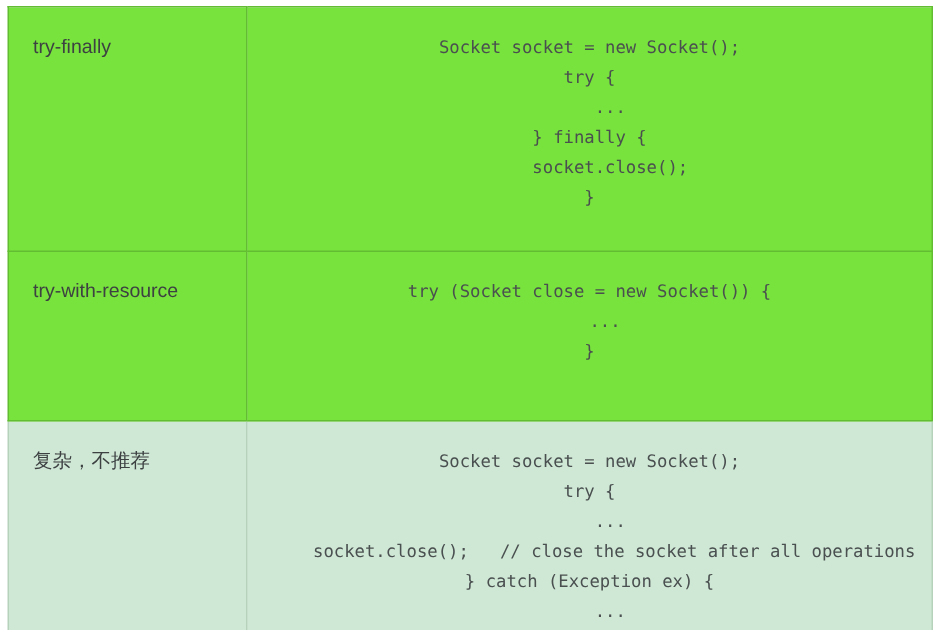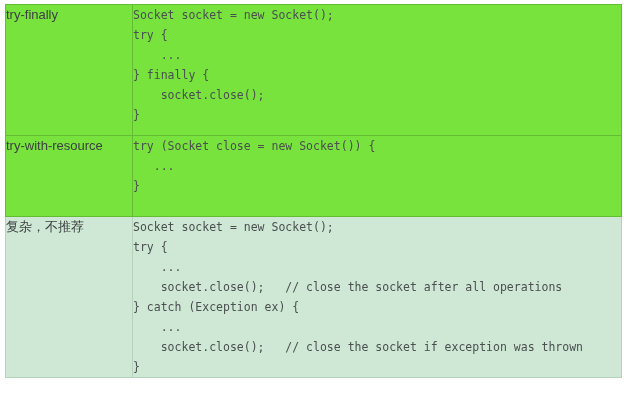--- a/index.html
+++ b/index.html
@@ -23,37 +23,38 @@
   table.pattern-table {
     position: absolute;
     left: 5px;
     top: 4px;
     width: 617px;
     border-collapse: collapse;
     table-layout: fixed;
   }
   table.pattern-table td {
     vertical-align: top;
-    padding: 0;
+    padding: 16px;
     border: 1px solid #b9d6b0;
   }
   
   td.label-cell {
     width: 126px;
     padding: 10px 8px 10px 8px;
     font-family: "Liberation Sans", "DejaVu Sans", sans-serif;
     font-size: 13px;
     line-height: 19px;
     color: #3d4142;
     word-wrap: break-word;
     overflow-wrap: break-word;
   }
   
   td.code-cell {
     padding: 9px 6px 9px 9px;
+    text-align: center;
   }
   pre.code-block {
     margin: 0;
     padding: 0;
     font-family: "DejaVu Sans Mono", "Liberation Mono", monospace;
     font-size: 11.5px;
     line-height: 20px;
     color: #4a4f50;
     white-space: pre;
     overflow: visible;

